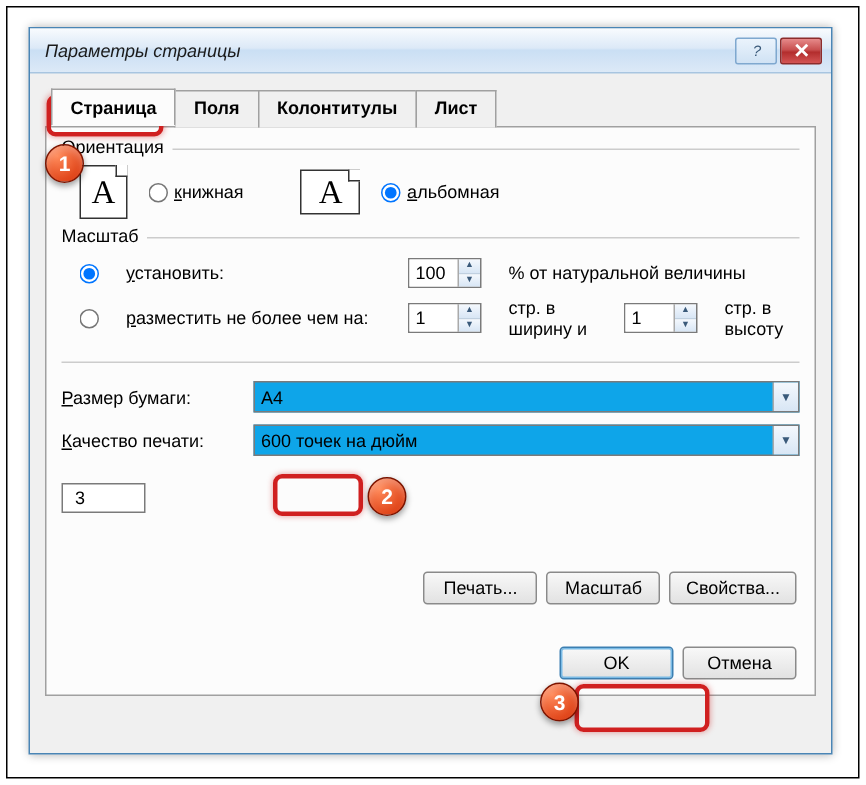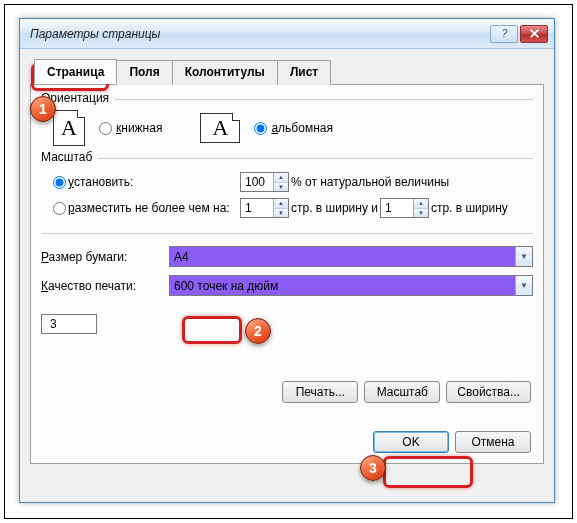--- a/index.html
+++ b/index.html
@@ -123,21 +123,21 @@
   width:8px; height:8px;
   background:#fff;
   border-left:1px solid #333;
   border-bottom:1px solid #333;
 }
 .radio-wrap { display:flex; align-items:center; gap:4px; margin-right:24px; }
 input[type=radio] { margin:0; }
 .ul-letter { text-decoration: underline; }
 
 .scale-row {
-  display:flex; align-items:center; gap:2px;
+  display:flex; align-items:center; gap:18px;
   padding: 3px 0 3px 12px;
 }
 .scale-row label { min-width: 170px; }
 .spinner-wrap {
   display: inline-flex;
   align-items: stretch;
   border: 1px solid #7a7a7a;
   background:#fff;
   height: 20px;
   justify-content: flex-end;
@@ -161,21 +161,21 @@
 
 .form-row {
   display:flex; align-items:center;
   padding: 4px 0;
 }
 .form-row .lbl { width: 128px; }
 .select {
   flex:1;
   height: 21px;
   border:1px solid #7a7a7a;
-  background:#8b5cf6;
+  background:#0ea5e9;
   display:flex; align-items:center;
   padding: 0 4px;
   position:relative;
 }
 .select .arrow {
   position:absolute; right:0; top:0; bottom:0;
   width:17px;
   border-left:1px solid #aaa;
   background: linear-gradient(to bottom,#f4f8fd,#d8e6f5);
   display:flex;align-items:center;justify-content:center;
@@ -315,21 +315,21 @@
               </div>
           </div>
           <span>стр. в ширину и</span>
           <div class="spinner-wrap">
             <input value="1" style="">
             <div class="spbtns">
                 <div class="spbtn">▲</div>
                 <div class="spbtn">▼</div>
               </div>
           </div>
-          <span>стр. в ширину</span>
+          <span>стр. в высоту</span>
         </div>
       </div>
 
       <div style="border-top:1px solid #ccc; margin:6px 0 8px 0;"></div>
 
       <div class="form-row">
         <span class="lbl"><span class="ul-letter">Р</span>азмер бумаги:</span>
         <div class="select">
           <span>A4</span>
           <div class="arrow">▼</div>

